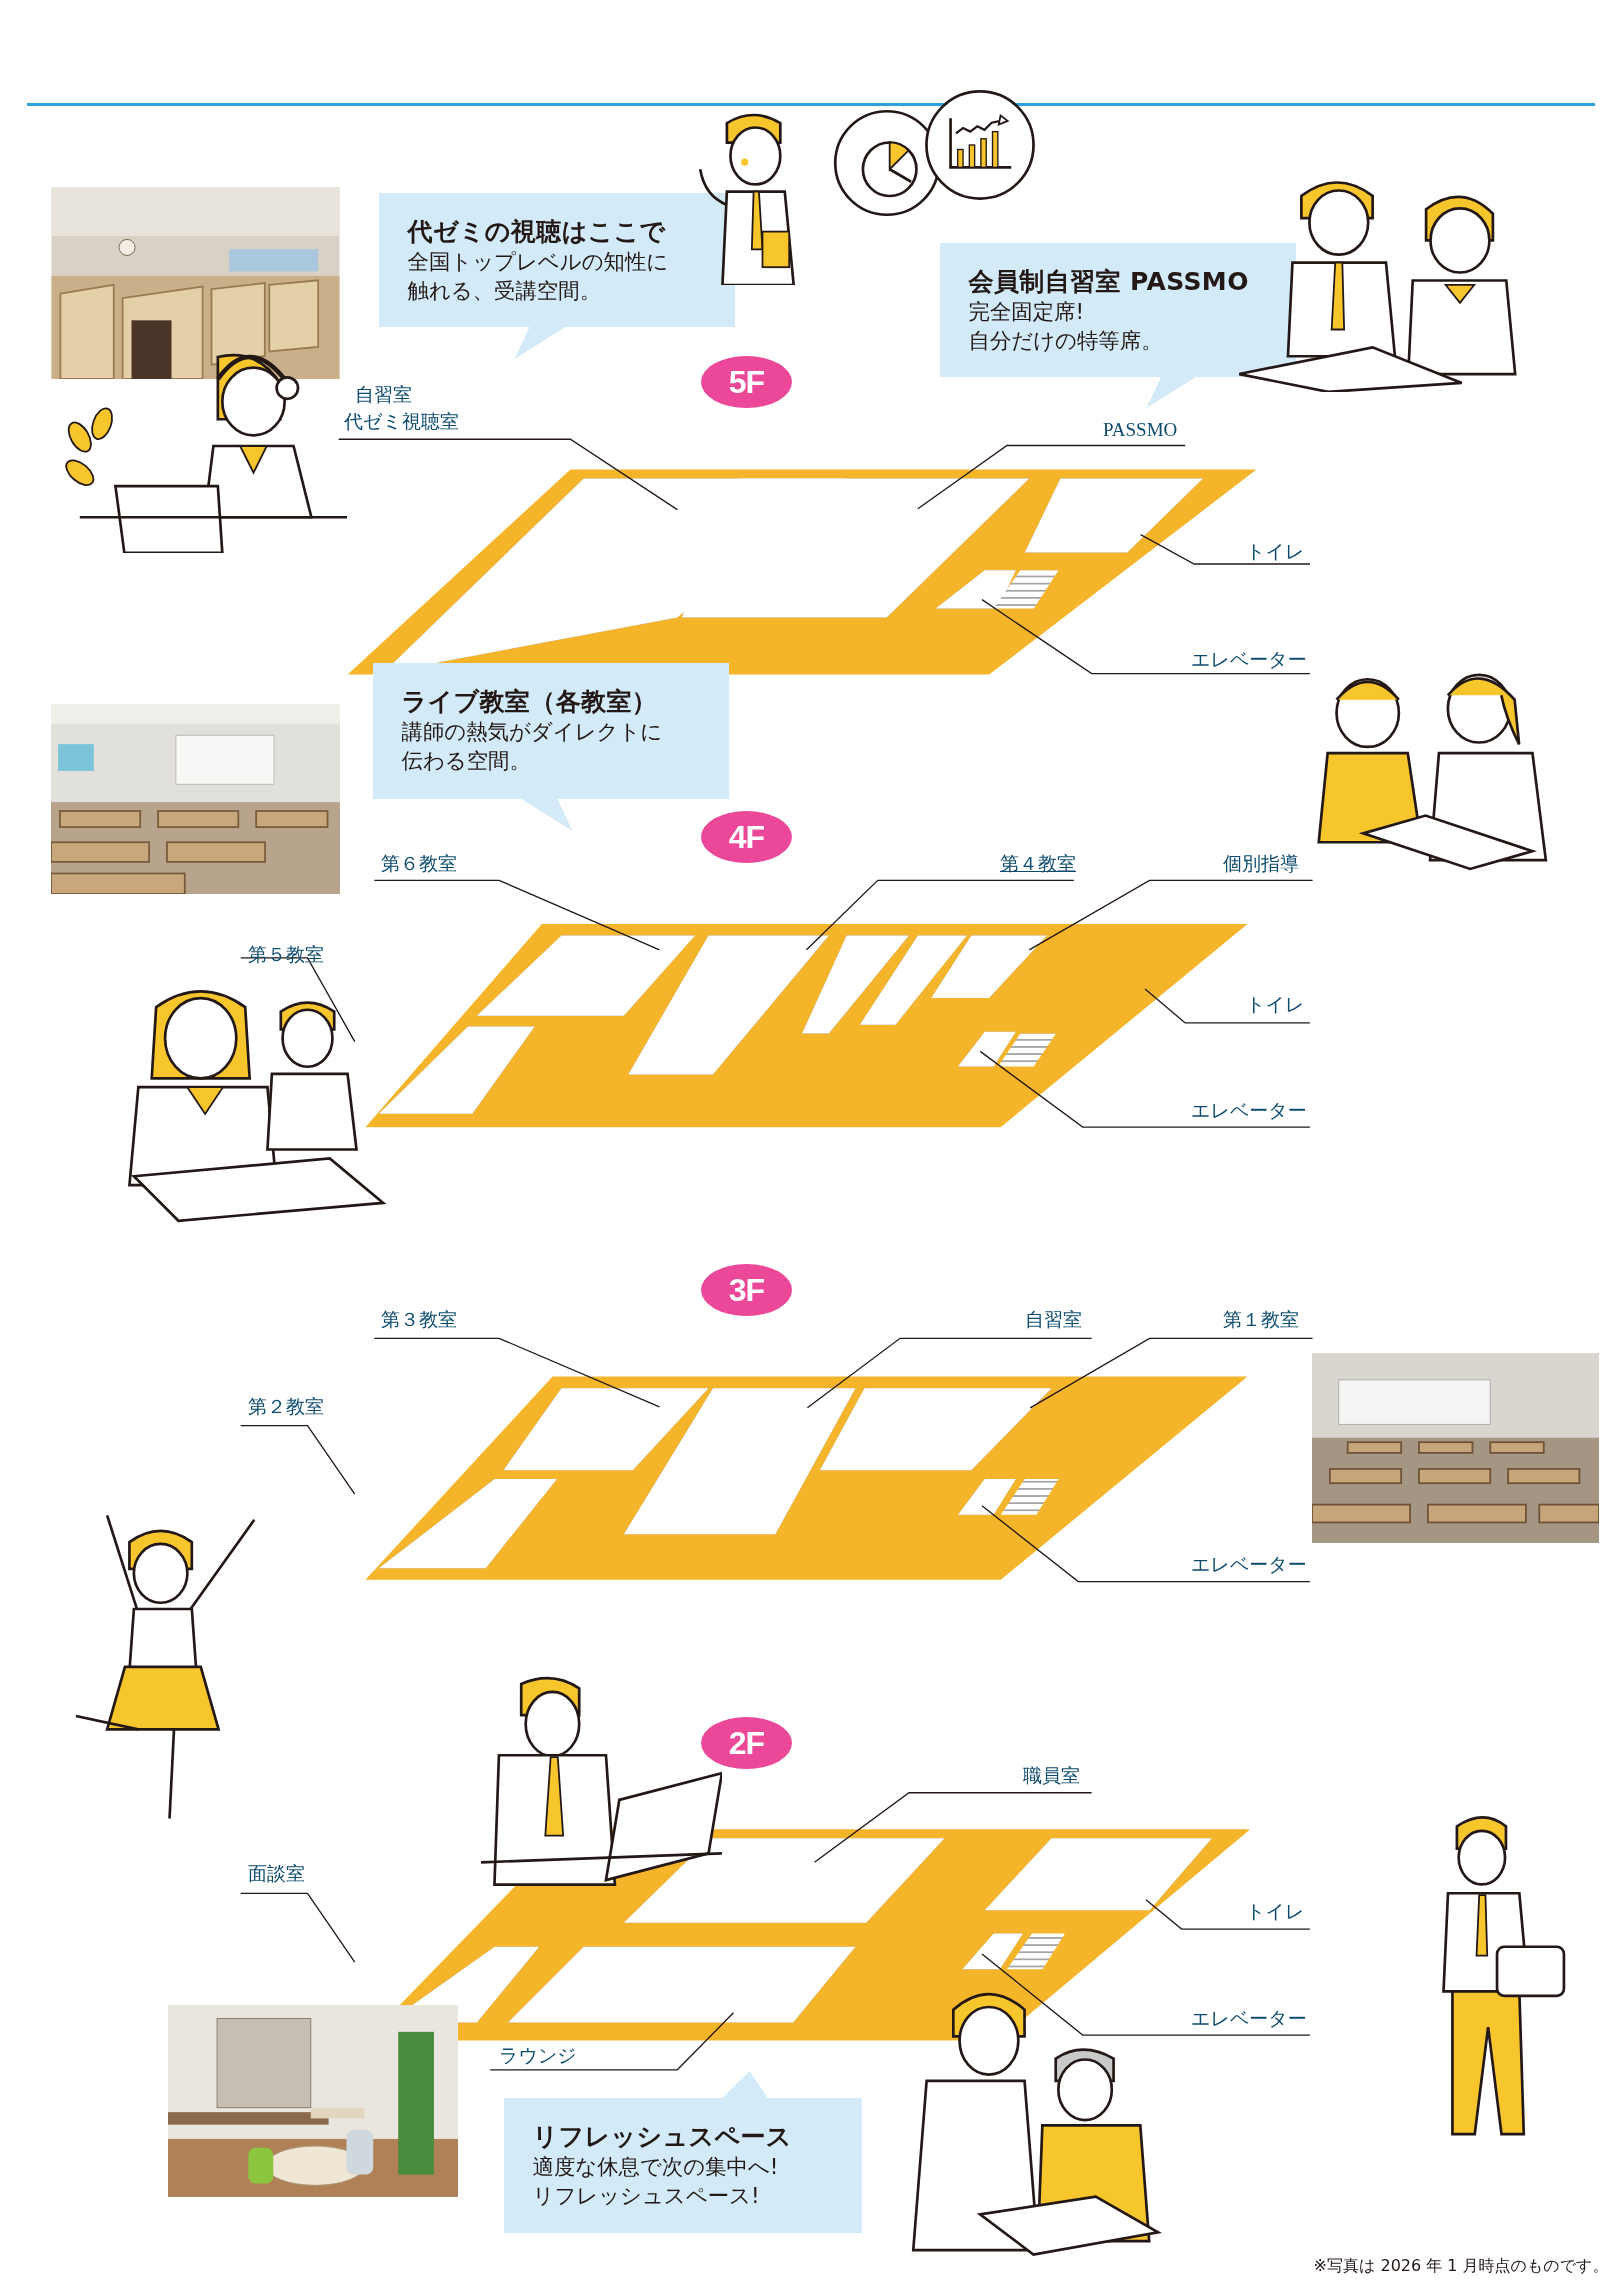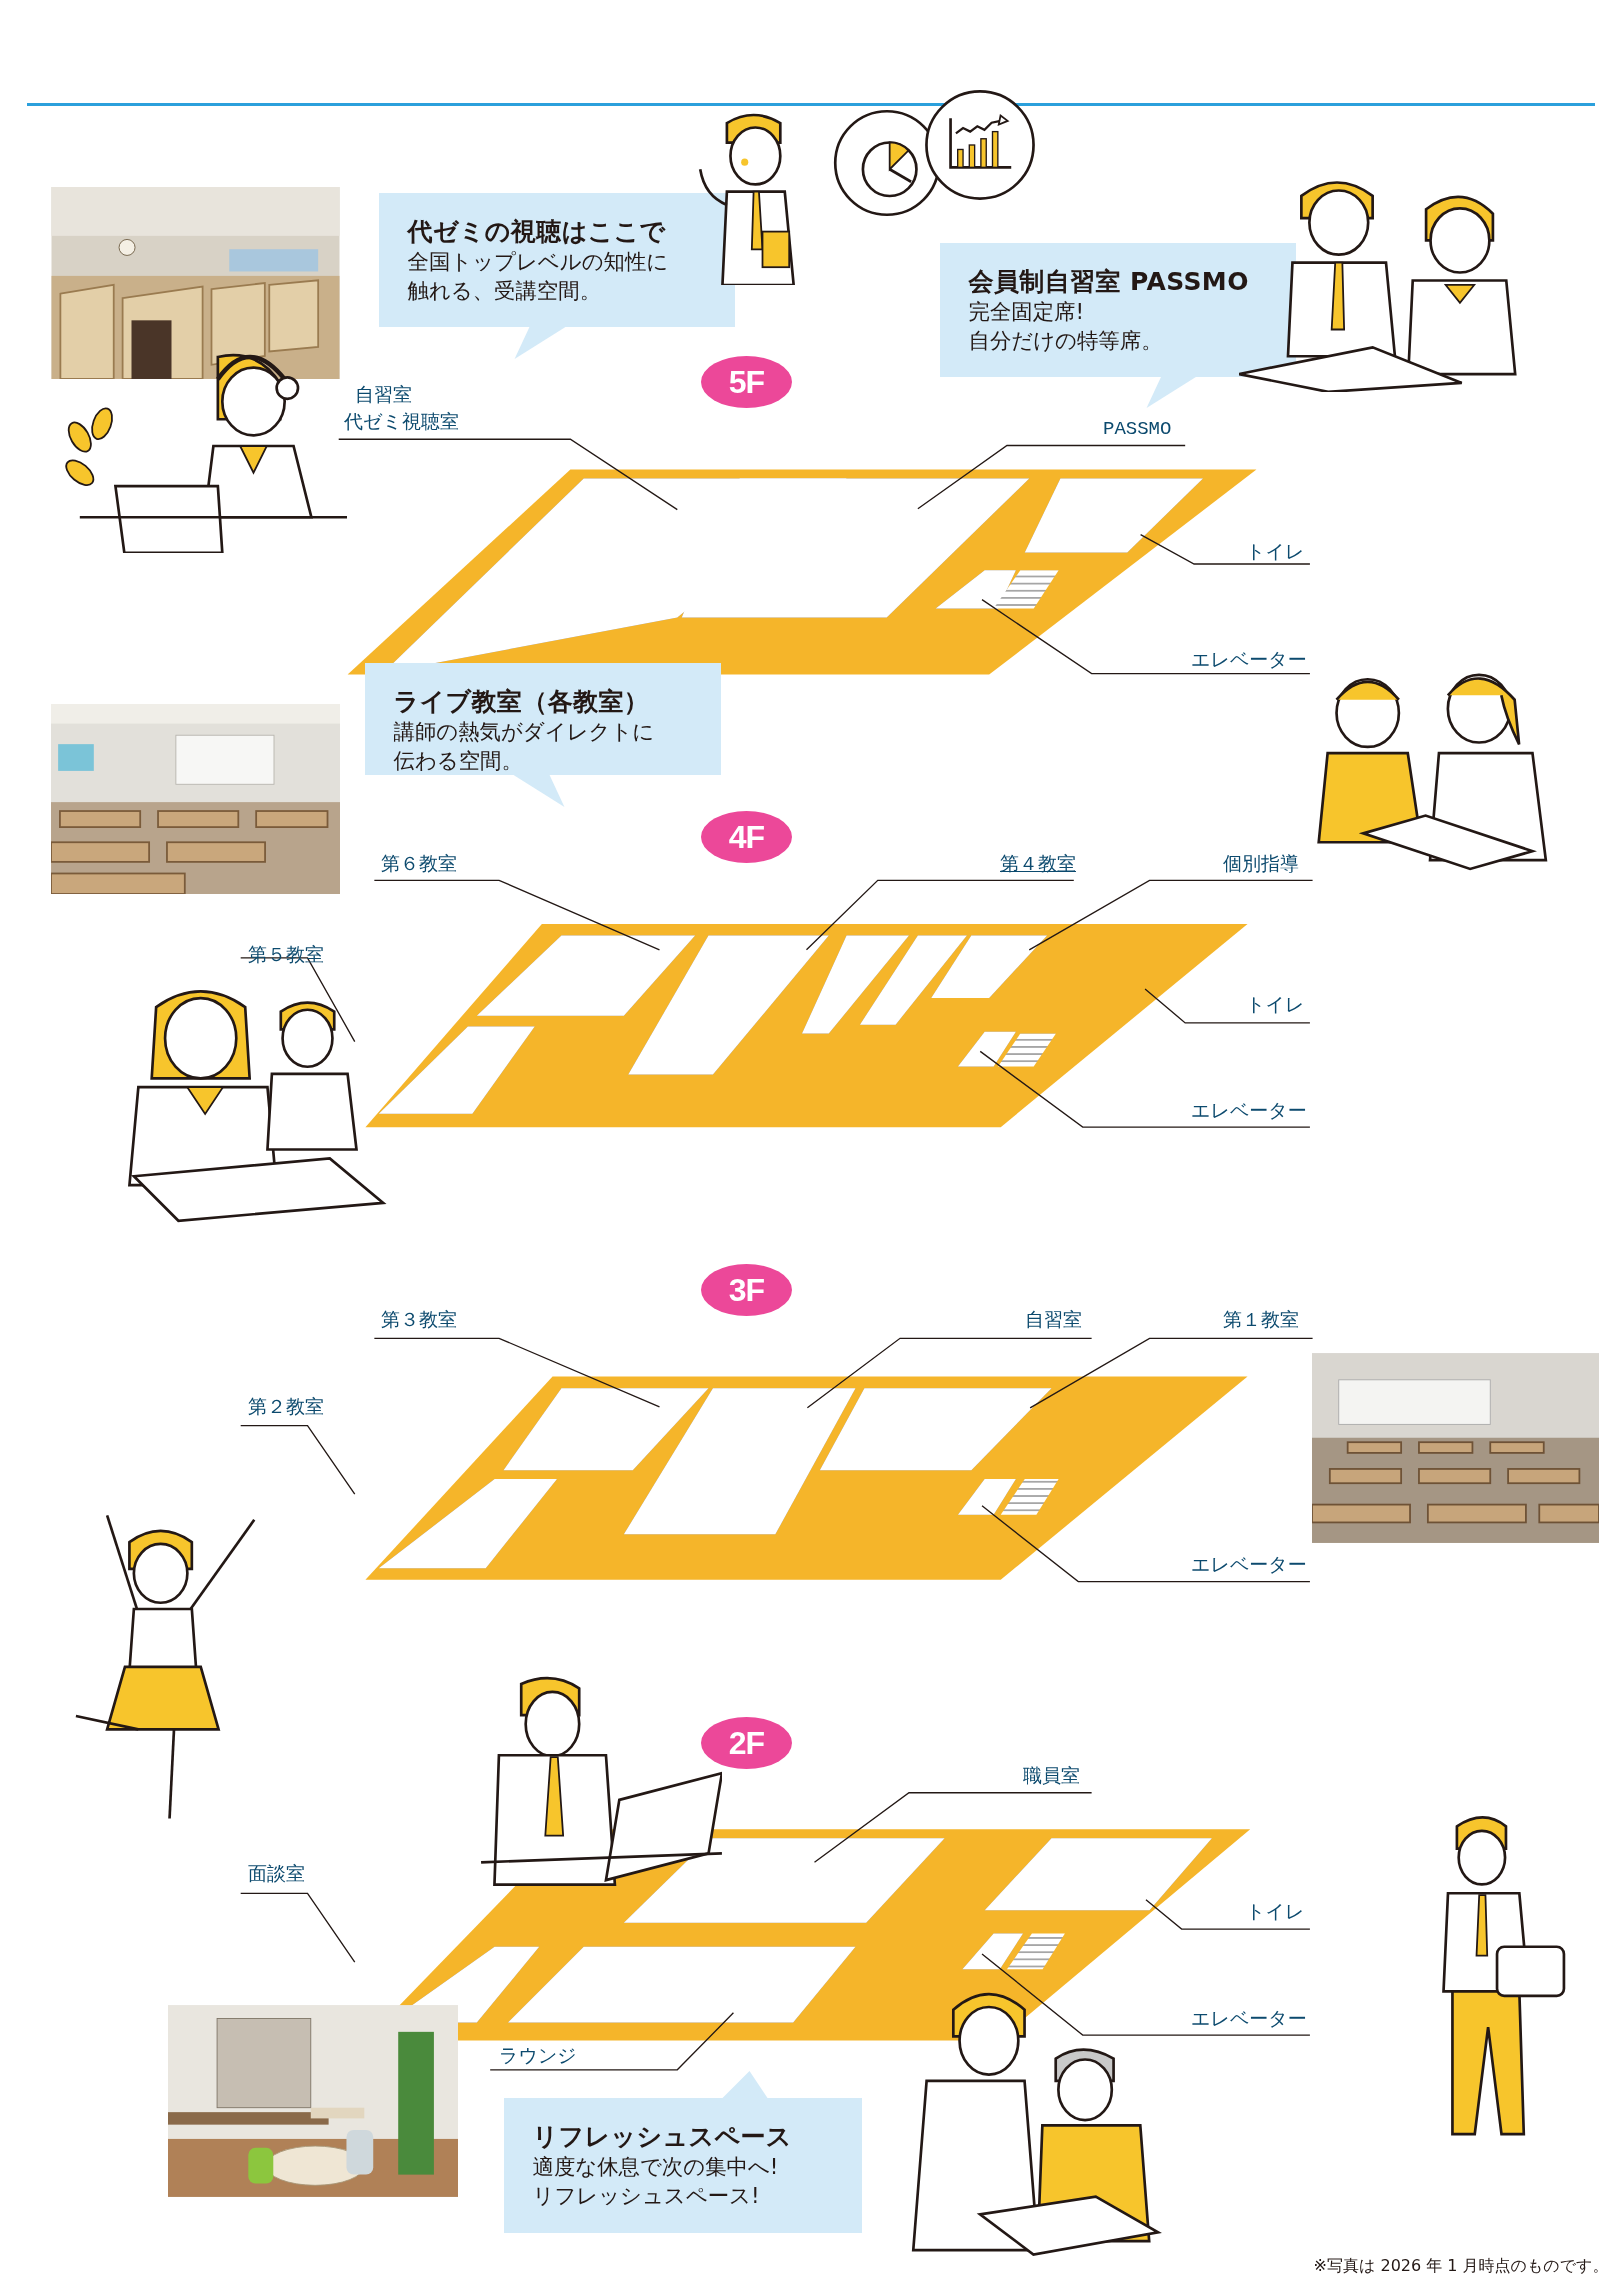--- a/index.html
+++ b/index.html
@@ -119,21 +119,21 @@
   </g>
 </svg>
 
 <div class="floor-badge" style="left:701px; top:356px;">5F</div>
 <div class="floor-badge" style="left:701px; top:811px;">4F</div>
 <div class="floor-badge" style="left:701px; top:1264px;">3F</div>
 <div class="floor-badge" style="left:701px; top:1717px;">2F</div>
 
 <div class="label" style="left:355px; top:385px;">自習室</div>
 <div class="label" style="left:344px; top:412px;">代ゼミ視聴室</div>
-<div class="label" style="left:1103px; top:420px; font-family:Liberation Mono, monospace;">PASSMO</div>
+<div class="label" style="left:1103px; top:420px; font-family:Liberation Serif, serif;">PASSMO</div>
 <div class="label" style="left:1246px; top:542px;">トイレ</div>
 <div class="label" style="left:1191px; top:650px;">エレベーター</div>
 
 <div class="label" style="left:381px; top:854px;">第６教室</div>
 <div class="label" style="left:248px; top:945px;">第５教室</div>
 <div class="label" style="left:1000px; top:854px;text-decoration:underline;">第４教室</div>
 <div class="label" style="left:1223px; top:854px;">個別指導</div>
 <div class="label" style="left:1246px; top:995px;">トイレ</div>
 <div class="label" style="left:1191px; top:1101px;">エレベーター</div>
 
@@ -156,21 +156,21 @@
   <div class="tail" style="left:143px; bottom:-32px; border-left:0 solid transparent; border-right:36px solid transparent; border-top:32px solid #d3eaf8; transform:skewX(-25deg);"></div>
 </div>
 
 <div class="bubble" style="left:940px; top:243px; width:356px; height:134px;">
   <div class="bubble-title">会員制自習室 PASSMO</div>
   <div class="bubble-line">完全固定席!</div>
   <div class="bubble-line">自分だけの特等席。</div>
   <div class="tail" style="left:214px; bottom:-31px; border-left:0 solid transparent; border-right:36px solid transparent; border-top:32px solid #d3eaf8; transform:skewX(-25deg);"></div>
 </div>
 
-<div class="bubble" style="left:365px; top:663px; width:356px; height:112px;">
+<div class="bubble" style="left:373px; top:663px; width:356px; height:136px;">
   <div class="bubble-title">ライブ教室（各教室）</div>
   <div class="bubble-line">講師の熱気がダイレクトに</div>
   <div class="bubble-line">伝わる空間。</div>
   <div class="tail" style="left:156px; bottom:-32px; border-left:36px solid transparent; border-right:0 solid transparent; border-top:32px solid #d3eaf8; transform:skewX(25deg);"></div>
 </div>
 
 <div class="bubble" style="left:504px; top:2098px; width:358px; height:135px;">
   <div class="bubble-title">リフレッシュスペース</div>
   <div class="bubble-line">適度な休息で次の集中へ!</div>
   <div class="bubble-line">リフレッシュスペース!</div>

